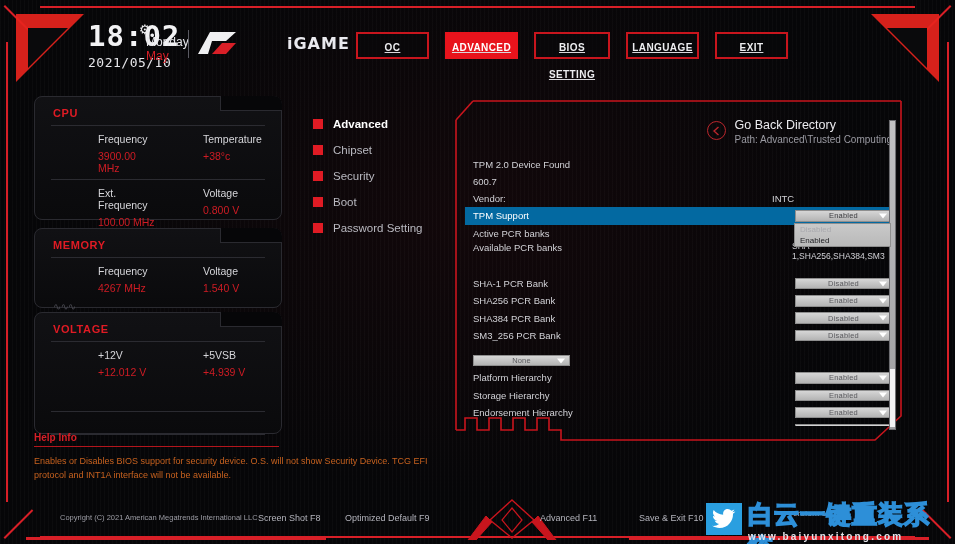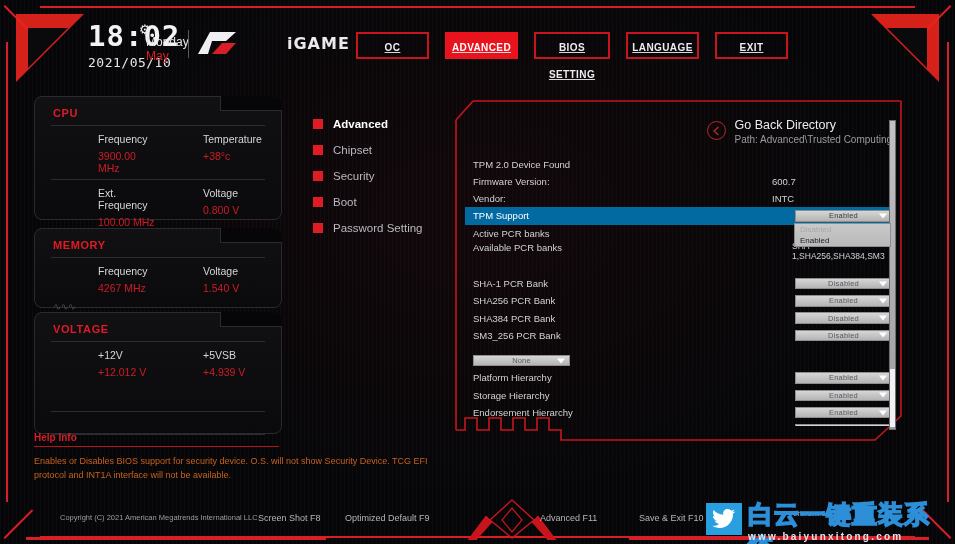--- a/index.html
+++ b/index.html
@@ -379,21 +379,20 @@
       <div>
         <div class="gbt">Go Back Directory</div>
         <div class="gbp">Path: Advanced\Trusted Computing</div>
       </div>
     </div>
     <div class="rows" id="rows">
         <div class="row">
           <div class="lbl">TPM 2.0 Device Found</div>
         </div>
         <div class="row">
-          <div class="lbl">Firmware Version:</div>
           <div class="plain">600.7</div>
         </div>
         <div class="row">
           <div class="lbl">Vendor:</div>
           <div class="plain">INTC</div>
         </div>
         <div class="row hl" style="overflow: visible;">
           <div class="lbl">TPM Support</div>
           <div class="sel">
             <span class="st">Enabled</span>

